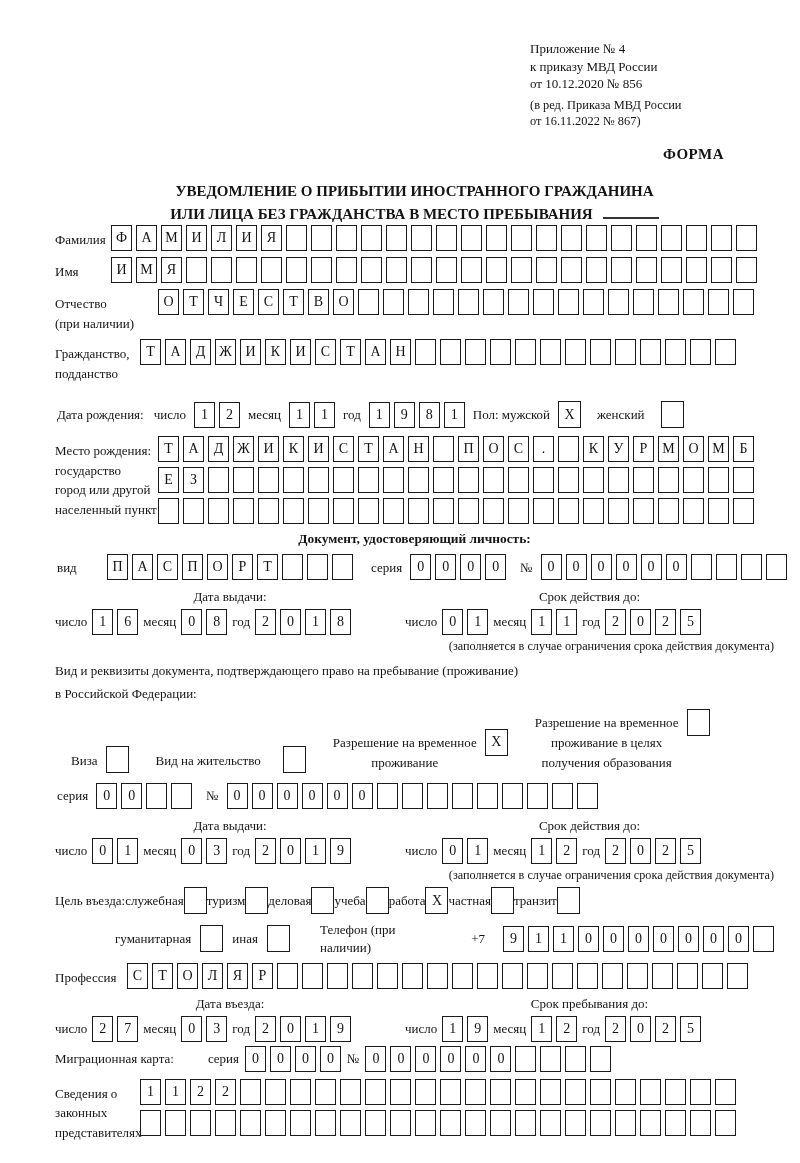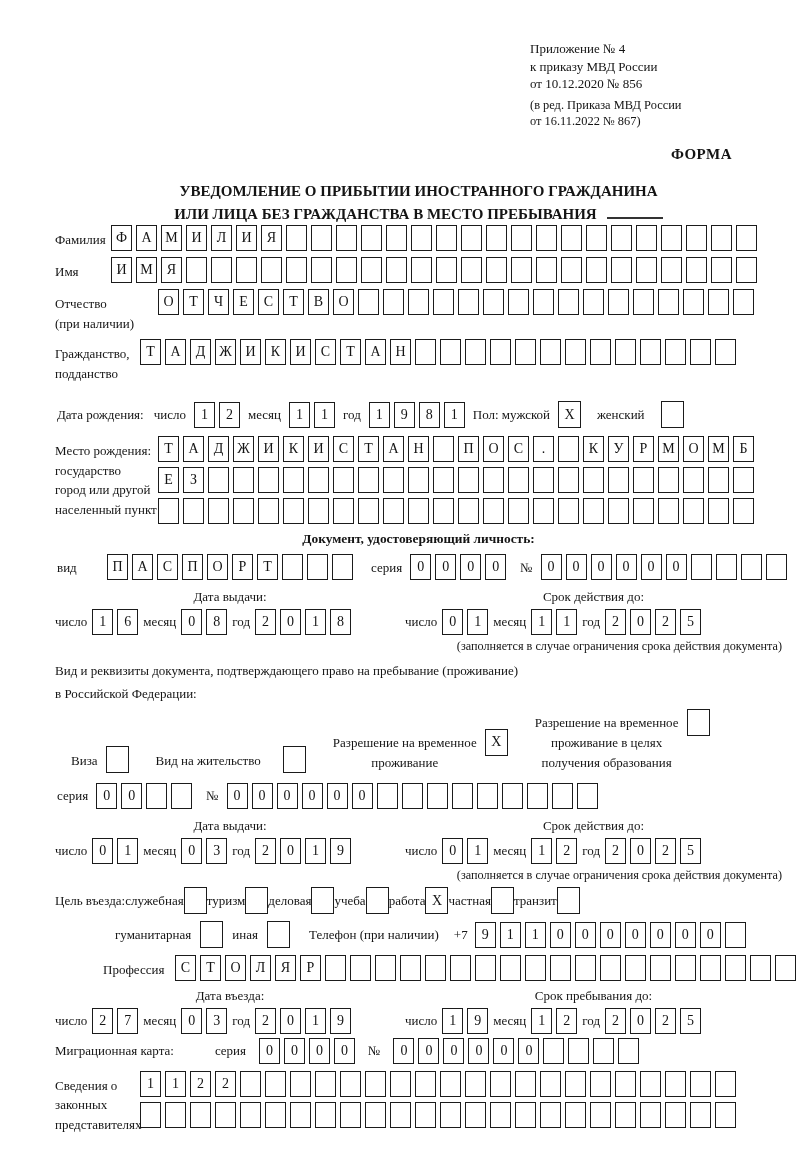--- a/index.html
+++ b/index.html
@@ -1,18 +1,18 @@
 <!DOCTYPE html>
 <html><head>
 <meta charset="utf-8">
 <style>
   html,body{margin:0;padding:0;background:#fff;}
   .page{
     width:800px;height:1163px;box-sizing:border-box;
-    padding:40px 18px 0 55px;overflow:hidden;position:relative;
+    padding:40px 26px 0 55px;overflow:hidden;position:relative;
     background:#fff;color:#141414;
     font-family:"Liberation Serif","DejaVu Serif",serif;
     font-size:13px;line-height:1.35;
   }
   
   .appendix{margin-left:475px;font-size:13px;}
   .appendix .ln{display:block;}
   .appendix .amend{font-size:12.4px;}
   .appendix .gap{height:4px;}
   .forma{font-weight:bold;font-size:15px;text-align:right;padding-right:50px;margin-top:14px;letter-spacing:.5px;}
@@ -26,21 +26,21 @@
         display:flex;align-items:center;justify-content:center;
         font-size:14px;line-height:1;background:#fff;}
   .cb .cell{width:23px;height:27px;}
   
   .frow{display:flex;align-items:flex-start;margin:0 0 6px 0;}
   .flabel{flex:none;padding-top:5px;line-height:1.5;}
   .flabel .l2{display:block;}
   .w-name{width:56px;}
   .w-pat{width:103px;}
   .w-cit{width:85px;}
-  .w-prof{width:72px;margin-left:48px;}
+  .w-prof{width:72px;}
   .cellstack{display:flex;flex-direction:column;gap:5px;}
   .inrow{display:flex;align-items:center;gap:6px;flex-wrap:nowrap;}
   .inrow .lbl{padding:0 2px;flex:none;}
   
   .doc-h{font-weight:bold;text-align:center;font-size:13.4px;margin:4px 0 6px 0;}
   
   .dgwrap{display:flex;margin:2px 0 4px 0;}
   .dg{width:350px;}
   .dg.right{flex:1;}
   .dg-head{text-align:center;margin-bottom:3px;}
@@ -48,22 +48,22 @@
   .dg-note{font-size:12.2px;text-align:right;margin-top:3px;}
   
   .intro{margin:6px 0 2px 0;line-height:1.7;}
   .resopts{display:flex;align-items:flex-end;gap:27px;margin:4px 0 10px 16px;}
   .resopt{display:flex;align-items:flex-start;gap:8px;}
   .resopt .olbl{white-space:pre-line;text-align:center;line-height:1.55;padding-top:4px;}
   .resopt.first .olbl, .resopt.second .olbl{padding-top:5px;}
   
   .purpose{display:flex;align-items:center;margin-bottom:7px;}
   .purpose .lbl{flex:none;}
-  .purpose2{display:flex;align-items:center;gap:7px;margin:0 0 7px 60px;}
-  .migrow{display:flex;align-items:center;gap:13px;margin:0 0 7px 0;}
+  .purpose2{display:flex;align-items:center;gap:18px;margin:0 0 7px 60px;}
+  .migrow{display:flex;align-items:center;gap:6px;margin:0 0 7px 0;}
 </style>
 </head>
 <body>
 
 <div class="page">
 
   <div class="appendix">
     <span class="ln">Приложение № 4</span>
     <span class="ln">к приказу МВД России</span>
     <span class="ln">от 10.12.2020 № 856</span>

